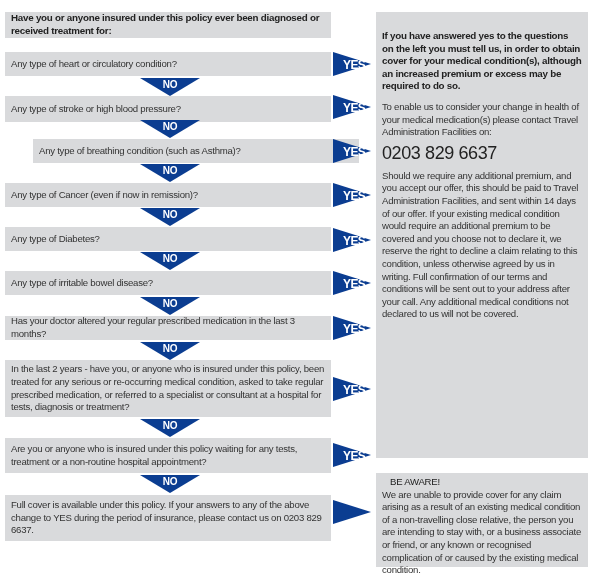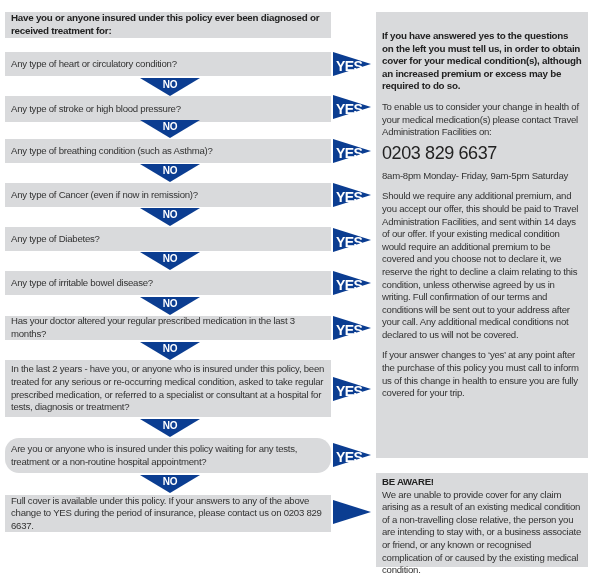--- a/index.html
+++ b/index.html
@@ -17,29 +17,29 @@
       position: absolute; left: 140px; width: 60px; height: 18px;
     }
     .no-arrow svg { position: absolute; left: 0; top: 0; }
     .no-arrow span {
       position: absolute; left: 0; width: 60px; top: 1px; text-align: center;
       color: #fff; font-weight: bold; font-size: 10px; letter-spacing: -0.3px;
     }
     .yes-arrow { position: absolute; left: 333px; width: 38px; height: 24px; }
     .yes-arrow svg { position: absolute; left: 0; top: 0; }
     .yes-arrow span {
-      position: absolute; left: 3px; top: 6px; color: #fff; font-weight: bold;
-      font-size: 14px; letter-spacing: -0.6px;
+      position: absolute; left: 10px; top: 6px; color: #fff; font-weight: bold;
+      font-size: 12px; letter-spacing: -0.6px;
     }
     .right-panel { left: 376px; top: 12px; width: 212px; height: 446px; padding: 18px 6px; }
     .right-panel p { margin: 0 0 8px 0; }
     .right-panel .bold-intro { font-weight: bold; color: #222; font-size: 9.8px; line-height: 12.6px; }
     .right-panel .phone { font-size: 18px; line-height: 20px; color: #222; margin: -4px 0 7px 0; letter-spacing: -0.4px; }
     .aware-box { left: 376px; top: 473px; width: 212px; height: 94px; padding: 3px 6px; }
-    .aware-box .aware-title { font-weight: bold; color: #222; display: block; }
+    .aware-box .aware-title { font-weight: normal; color: #222; display: block; margin-left: 8px; }
   </style>
 </head>
 <body>
 
 <div class="box left-box header-box" style="top:12px;height:26px;">
   <span>Have you or anyone insured under this policy ever been diagnosed or received treatment for:</span>
 </div>
 
 <div class="box left-box" style="top:52px;height:24px;">
   <span>Any type of heart or circulatory condition?</span>
@@ -66,21 +66,21 @@
     </svg>
   <span>YES</span>
 </div>
 <div class="no-arrow" style="top:120px;">
   <svg width="60" height="18" viewBox="0 0 60 18">
       <polygon points="0,0 60,0 30,18" fill="#0b3d91"></polygon>
     </svg>
   <span>NO</span>
 </div>
 
-<div class="box left-box" style="top:139px;height:24px;">
+<div class="box left-box" style="top:139px;height:24px;margin-left:28px;">
   <span>Any type of breathing condition (such as Asthma)?</span>
 </div>
 <div class="yes-arrow" style="top:139px;">
   <svg width="38" height="24" viewBox="0 0 38 24">
       <polygon points="0,0 38,12 0,24" fill="#0b3d91"></polygon>
     </svg>
   <span>YES</span>
 </div>
 <div class="no-arrow" style="top:164px;">
   <svg width="60" height="18" viewBox="0 0 60 18">
@@ -162,50 +162,48 @@
     </svg>
   <span>YES</span>
 </div>
 <div class="no-arrow" style="top:419px;">
   <svg width="60" height="18" viewBox="0 0 60 18">
       <polygon points="0,0 60,0 30,18" fill="#0b3d91"></polygon>
     </svg>
   <span>NO</span>
 </div>
 
-<div class="box left-box" style="top:438px;height:35px;border-radius:14px;">
+<div class="box left-box" style="top:438px;height:35px;">
   <span>Are you or anyone who is insured under this policy waiting for any tests, treatment or a non-routine hospital appointment?</span>
 </div>
 <div class="yes-arrow" style="top:443px;">
   <svg width="38" height="24" viewBox="0 0 38 24">
       <polygon points="0,0 38,12 0,24" fill="#0b3d91"></polygon>
     </svg>
   <span>YES</span>
 </div>
 <div class="no-arrow" style="top:475px;">
   <svg width="60" height="18" viewBox="0 0 60 18">
       <polygon points="0,0 60,0 30,18" fill="#0b3d91"></polygon>
     </svg>
   <span>NO</span>
 </div>
 
-<div class="box left-box" style="top:495px;height:37px;">
+<div class="box left-box" style="top:495px;height:46px;">
   <span>Full cover is available under this policy. If your answers to any of the above change to YES during the period of insurance, please contact us on 0203 829 6637.</span>
 </div>
 <div class="yes-arrow" style="top:500px;">
   <svg width="38" height="24" viewBox="0 0 38 24">
       <polygon points="0,0 38,12 0,24" fill="#0b3d91"></polygon>
     </svg>
 </div>
 
 <div class="box right-panel">
   <p class="bold-intro">If you have answered yes to the questions on the left you must tell us, in order to obtain cover for your medical condition(s), although an increased premium or excess may be required to do so.</p>
   <p>To enable us to consider your change in health of your medical medication(s) please contact Travel Administration Facilities on:</p>
   <p class="phone">0203 829 6637</p>
-  <p>8am-8pm Monday- Friday, 9am-5pm Saturday</p>
   <p>Should we require any additional premium, and you accept our offer, this should be paid to Travel Administration Facilities, and sent within 14 days of our offer. If your existing medical condition would require an additional premium to be covered and you choose not to declare it, we reserve the right to decline a claim relating to this condition, unless otherwise agreed by us in writing. Full confirmation of our terms and conditions will be sent out to your address after your call. Any additional medical conditions not declared to us will not be covered.</p>
-  <p>If your answer changes to ‘yes’ at any point after the purchase of this policy you must call to inform us of this change in health to ensure you are fully covered for your trip.</p>
 </div>
 
 <div class="box aware-box">
   <span class="aware-title">BE AWARE!</span>
   <span>We are unable to provide cover for any claim arising as a result of an existing medical condition of a non-travelling close relative, the person you are intending to stay with, or a business associate or friend, or any known or recognised complication of or caused by the existing medical condition.</span>
 </div>
 
 </body></html>

